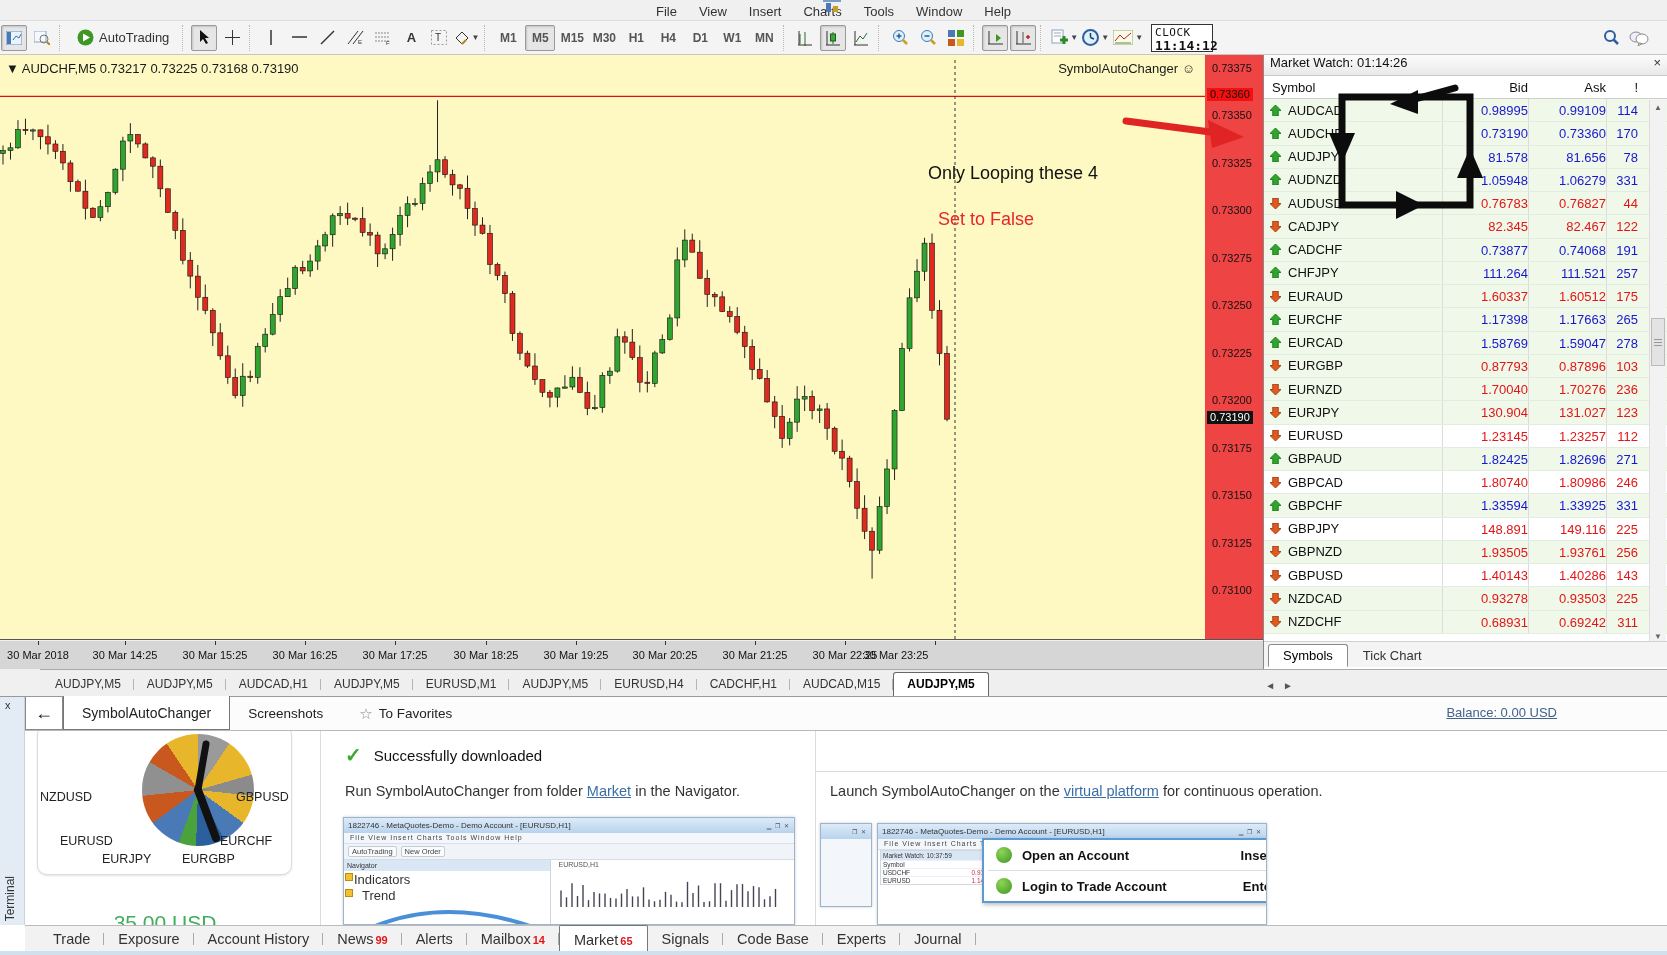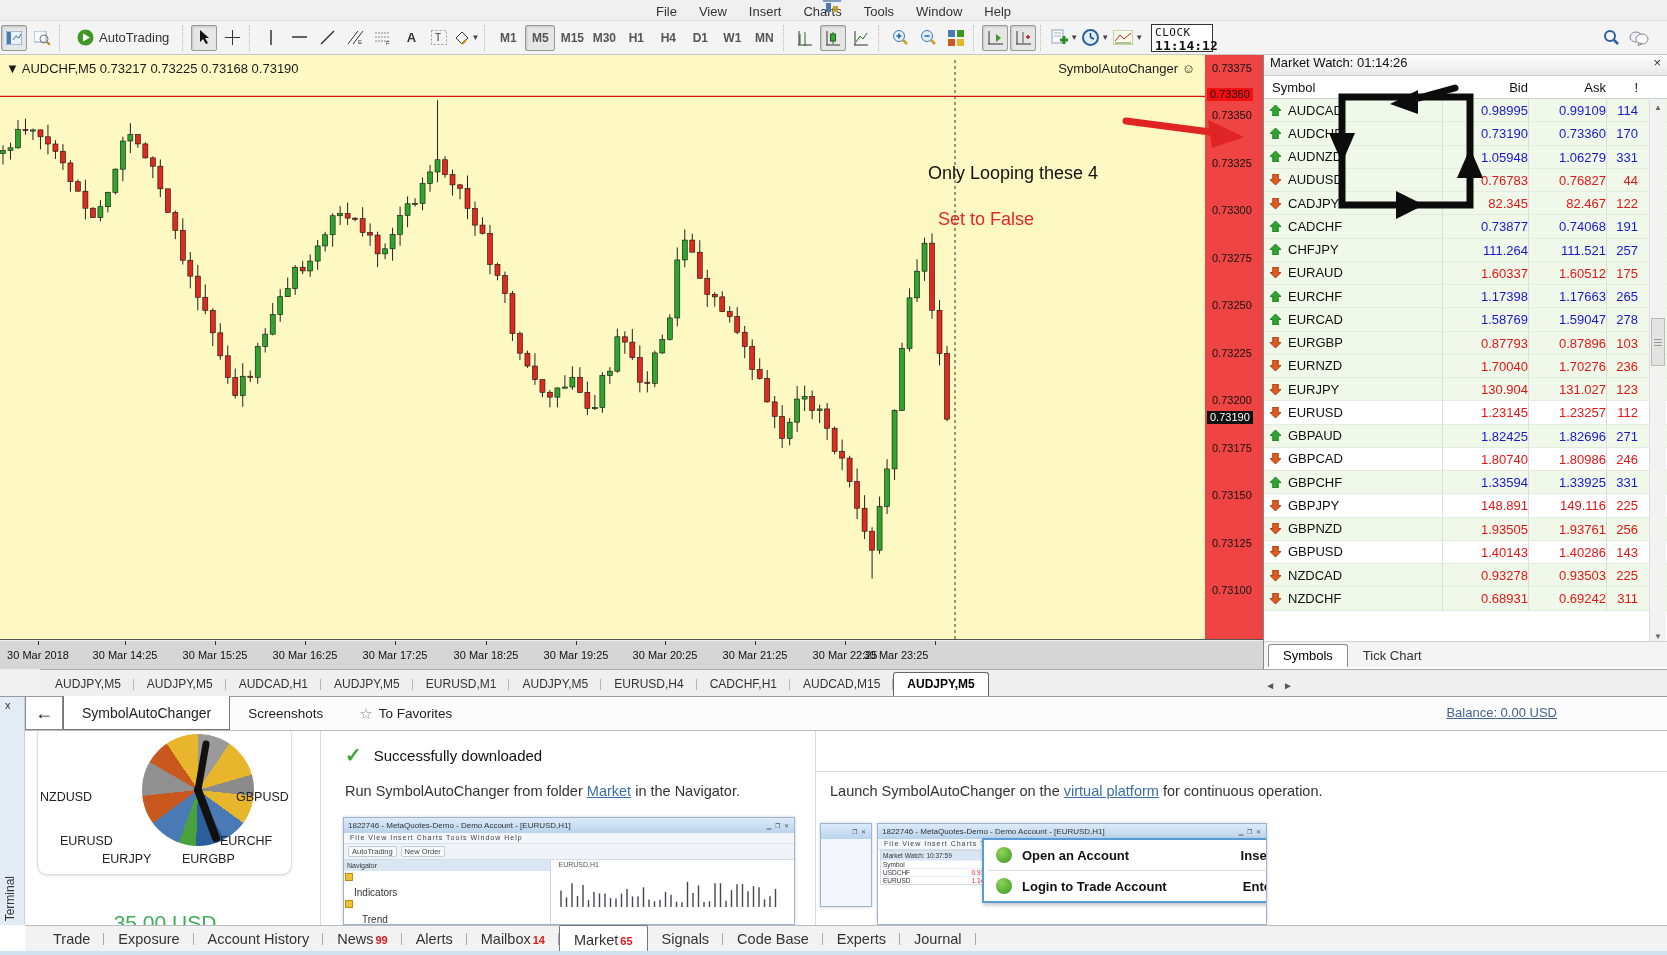--- a/index.html
+++ b/index.html
@@ -128,21 +128,21 @@
                 font-size:8px; color:#333; padding:0 4px; white-space:nowrap; }
   .mini-title .mbtns { margin-left:auto; font-size:6px; color:#555; letter-spacing:1px; }
   .mini-menu { height:11px; font-size:7px; color:#444; padding:1px 6px; background:#f3f6fa; border-bottom:1px solid #d8e0ea;
                white-space:nowrap; letter-spacing:1px; }
   .mini-toolbar { height:16px; background:#f0f3f7; border-bottom:1px solid #d4dce6; display:flex; gap:4px;
                   align-items:center; padding:0 4px; font-size:7.5px; color:#444; }
   .mini-toolbar span { border:1px solid #c3cdd8; background:#fafcfe; padding:0 3px; border-radius:2px; white-space:nowrap; }
   .mini-body { position:relative; height:100%; background:#fff; }
   .nav-panel { position:absolute; left:0; top:0; width:46%; height:100%; border-right:1px solid #ccd5df; background:#fff; }
   .nav-head { height:11px; background:#d9e6f4; font-size:7px; color:#333; padding:0 3px; line-height:11px; }
-  .nav-item { font-size:10px; color:#333; padding:16px 2px 0 10px; position:relative; white-space:nowrap; }
+  .nav-item { font-size:13px; color:#333; padding:1px 2px 0 10px; position:relative; white-space:nowrap; }
   .nav-item:before { content:""; position:absolute; left:1px; top:2px; width:6px; height:6px; background:#f2c12e; border:1px solid #b88d10; }
   .mini-chart { position:absolute; right:0; top:0; width:53%; height:100%; background:#fff; }
   .mini-chart .lab { font-size:7px; color:#555; padding:1px 3px; }
   .mwmini { position:absolute; left:2px; top:0; width:118px; font-size:6.5px; color:#333; background:#fff; border:1px solid #d0d8e2; }
   .mwmini .t { background:#d9e6f4; padding:1px 2px; white-space:nowrap; }
   .mwmini .r { display:flex; justify-content:space-between; padding:0 2px; border-top:1px solid #eef; }
   .mwmini .r b { font-weight:normal; color:#c33; }
   .ctx-menu { position:absolute; background:#fff; border:2px solid #5b9bd5; box-shadow:1px 2px 4px rgba(0,0,0,.25); }
   .ctx-row { display:flex; align-items:center; gap:10px; padding:7px 12px; font-size:13px; color:#111; font-weight:bold; }
   .ctx-row .sc { margin-left:auto; font-weight:bold; }
@@ -729,20 +729,31 @@
           </span>
           <span class="c2 up-t">0.73190</span>
           <span class="c3 up-t">0.73360</span>
           <span class="c4 up-t">170</span>
         </div>
         <div class="mwrow">
           <span class="c1">
             <svg class="sarrow" viewBox="0 0 12 12">
               <polygon points="6,0 12,6 9,6 9,12 3,12 3,6 0,6" fill="#2ea52e" stroke="#1b7a1b"></polygon>
             </svg>
+            <span>AUDJPY</span>
+          </span>
+          <span class="c2 up-t">81.578</span>
+          <span class="c3 up-t">81.656</span>
+          <span class="c4 up-t">78</span>
+        </div>
+        <div class="mwrow">
+          <span class="c1">
+            <svg class="sarrow" viewBox="0 0 12 12">
+              <polygon points="6,0 12,6 9,6 9,12 3,12 3,6 0,6" fill="#2ea52e" stroke="#1b7a1b"></polygon>
+            </svg>
             <span>AUDNZD</span>
           </span>
           <span class="c2 up-t">1.05948</span>
           <span class="c3 up-t">1.06279</span>
           <span class="c4 up-t">331</span>
         </div>
         <div class="mwrow">
           <span class="c1">
             <svg class="sarrow" viewBox="0 0 12 12">
               <polygon points="6,12 0,6 3,6 3,0 9,0 9,6 12,6" fill="#e05a1e" stroke="#a03a10"></polygon>

